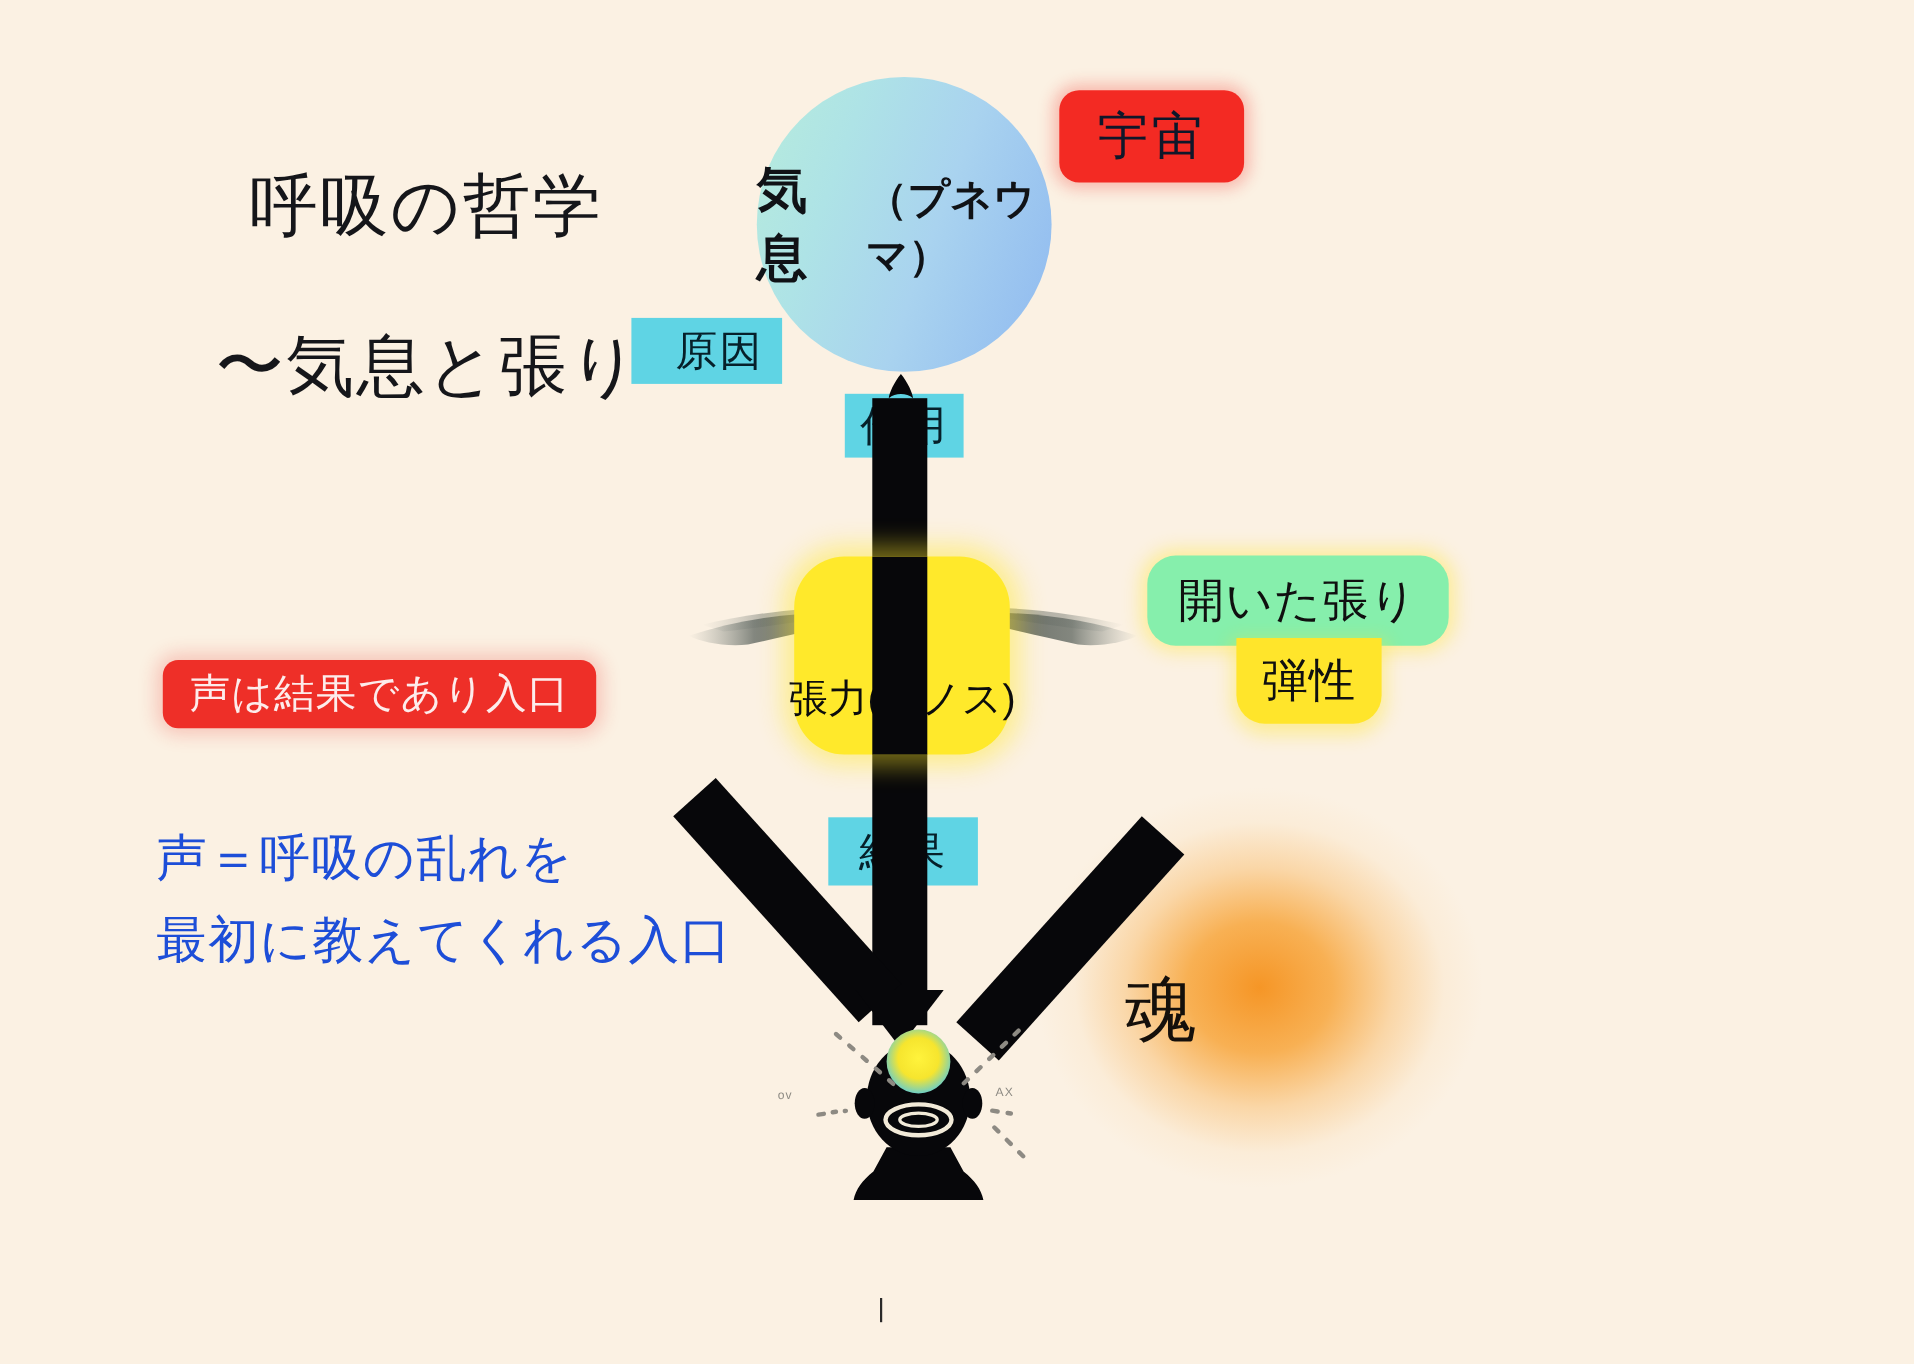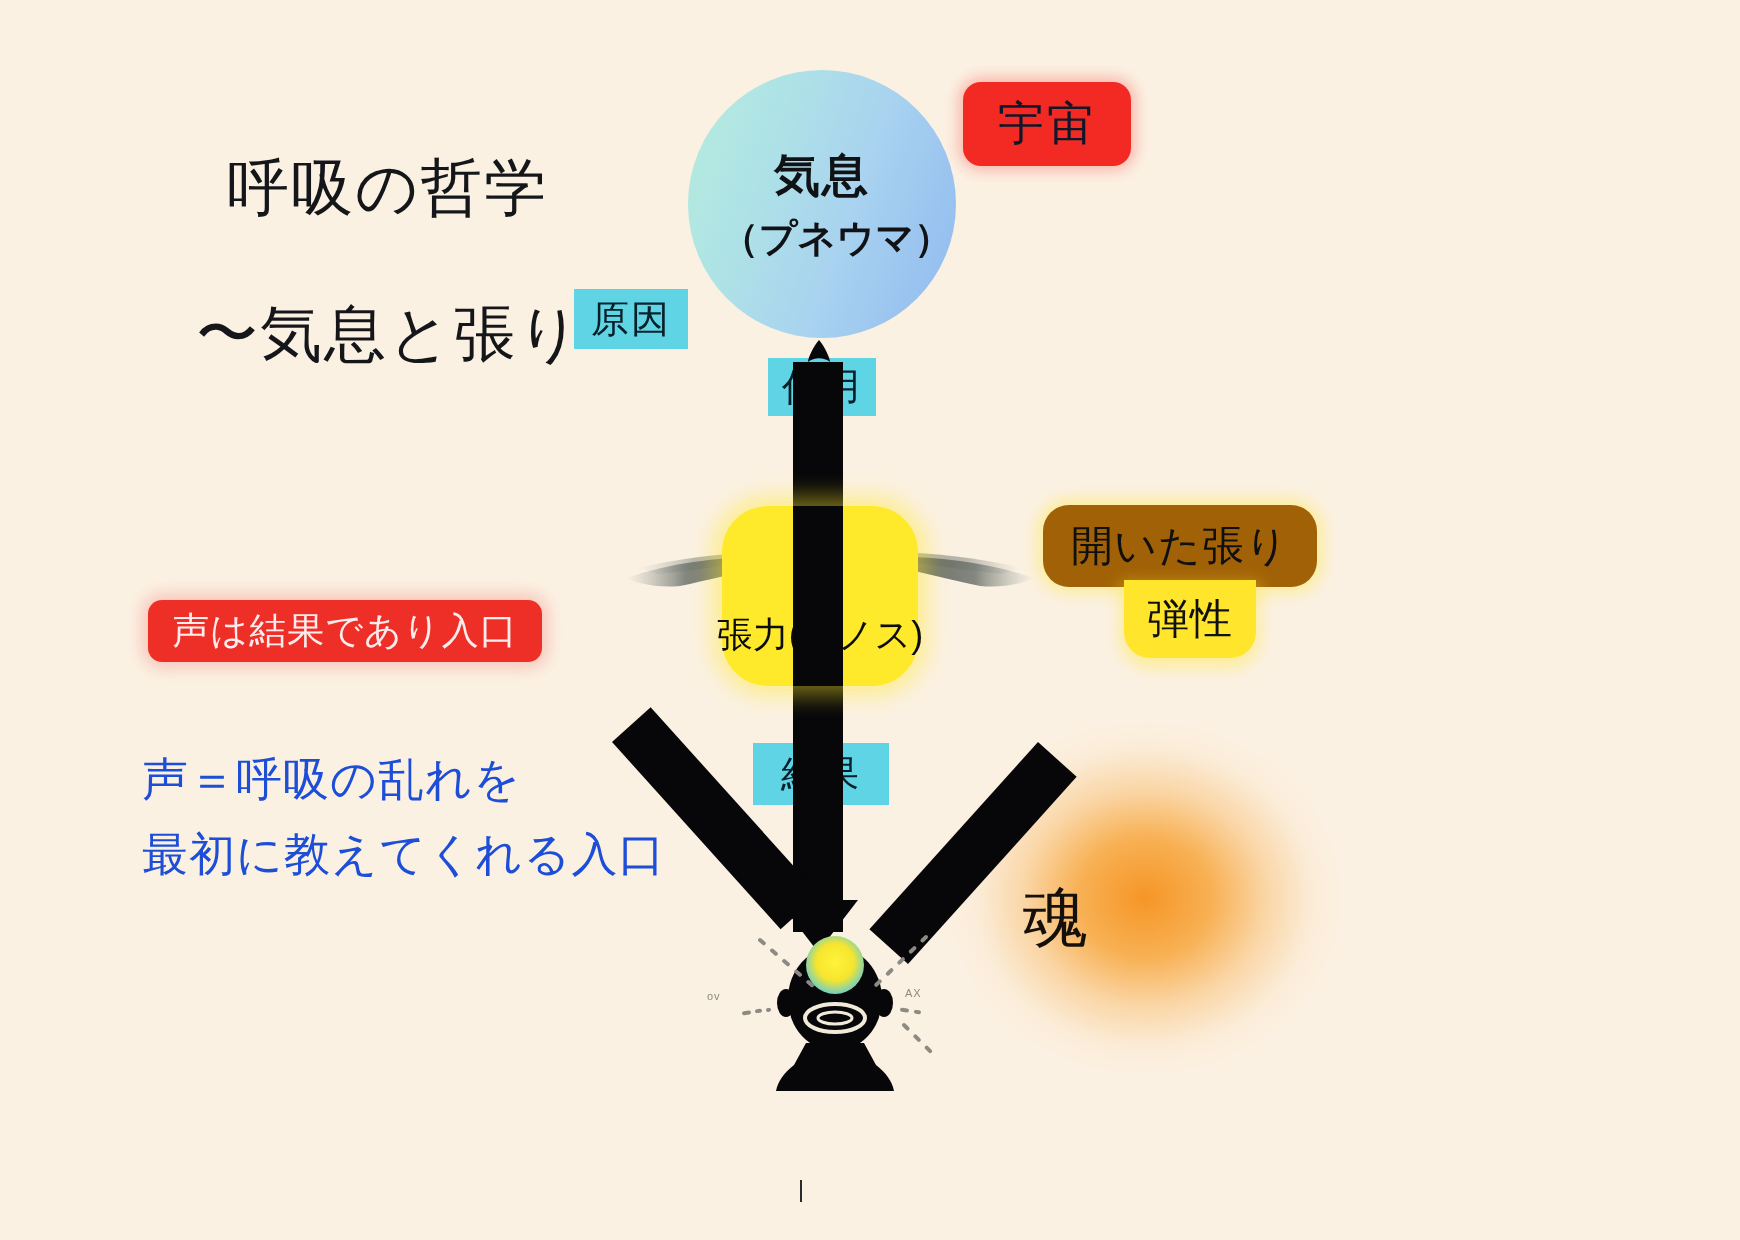--- a/index.html
+++ b/index.html
@@ -17,41 +17,41 @@
     color:#15161a;font-size:62px;line-height:1.18;
     letter-spacing:2px;white-space:pre;font-weight:400;
   }
   .title .l2{display:block;margin-left:46px;}
 
   
   .circle-pneuma{
     position:absolute;left:688px;top:70px;width:268px;height:268px;
     border-radius:50%;
     background:linear-gradient(110deg,#b7ecdc 0%,#aee3e6 28%,#a9d3ef 58%,#8fb9f0 100%);
-    display:flex;flex-direction:column;align-items:center;justify-content:center;
+    display:flex;align-items:center;justify-content:center;
   }
   .circle-pneuma .ln1{font-size:46px;font-weight:700;color:#101216;letter-spacing:2px;}
   .circle-pneuma .ln2{font-size:38px;font-weight:700;color:#101216;margin-top:6px;letter-spacing:0px;margin-left:29px;}
 
   
   .badge-cosmos{
     position:absolute;left:963px;top:82px;width:168px;height:84px;
     background:#f32a23;border-radius:18px;
     box-shadow:0 0 14px 5px rgba(243,42,35,.28);
     display:flex;align-items:center;justify-content:center;
   }
   .badge-cosmos span{color:#0f172a;font-size:46px;letter-spacing:3px;}
 
   
   .chip{
     position:absolute;background:#5fd4e4;
     display:flex;align-items:center;justify-content:center;
     color:#06202a;font-size:38px;letter-spacing:2px;
   }
-  #chip-cause {left:574px;top:289px;width:114px;height:60px;}
+  #chip-cause {left:574px;top:289px;width:114px;height:60px;padding-left:23px;}
   #chip-action{left:768px;top:358px;width:108px;height:58px;}
   #chip-result{left:753px;top:743px;width:136px;height:62px;}
 
   
   .spine{
     position:absolute;left:793px;top:362px;width:50px;height:570px;
     background:#07070a;
   }
   .spine-head{
     position:absolute;left:806px;top:338px;width:26px;height:26px;
@@ -78,21 +78,21 @@
     background:#ffe92b;border-radius:46px;
     box-shadow:0 0 22px 10px rgba(255,233,43,.45);
     display:flex;align-items:flex-end;justify-content:center;
     padding-bottom:26px;box-sizing:border-box;
   }
   .node-tonos span{font-size:36px;color:#0c0c0c;letter-spacing:0px;white-space:nowrap;}
 
   
   .callout-elastic{
     position:absolute;left:1043px;top:505px;width:274px;height:82px;
-    background:#a16207;border-radius:26px;
+    background:#86efac;border-radius:26px;
     box-shadow:0 0 16px 6px rgba(255,229,43,.40);
     display:flex;align-items:center;justify-content:center;
   }
   .callout-elastic span{font-size:42px;color:#101010;letter-spacing:1px;white-space:nowrap;}
   .callout-elastic2{
     position:absolute;left:1124px;top:580px;width:132px;height:78px;
     background:#ffe52b;border-radius:0 0 26px 26px;
     box-shadow:0 6px 16px 4px rgba(255,229,43,.40);
     display:flex;align-items:center;justify-content:center;
   }

